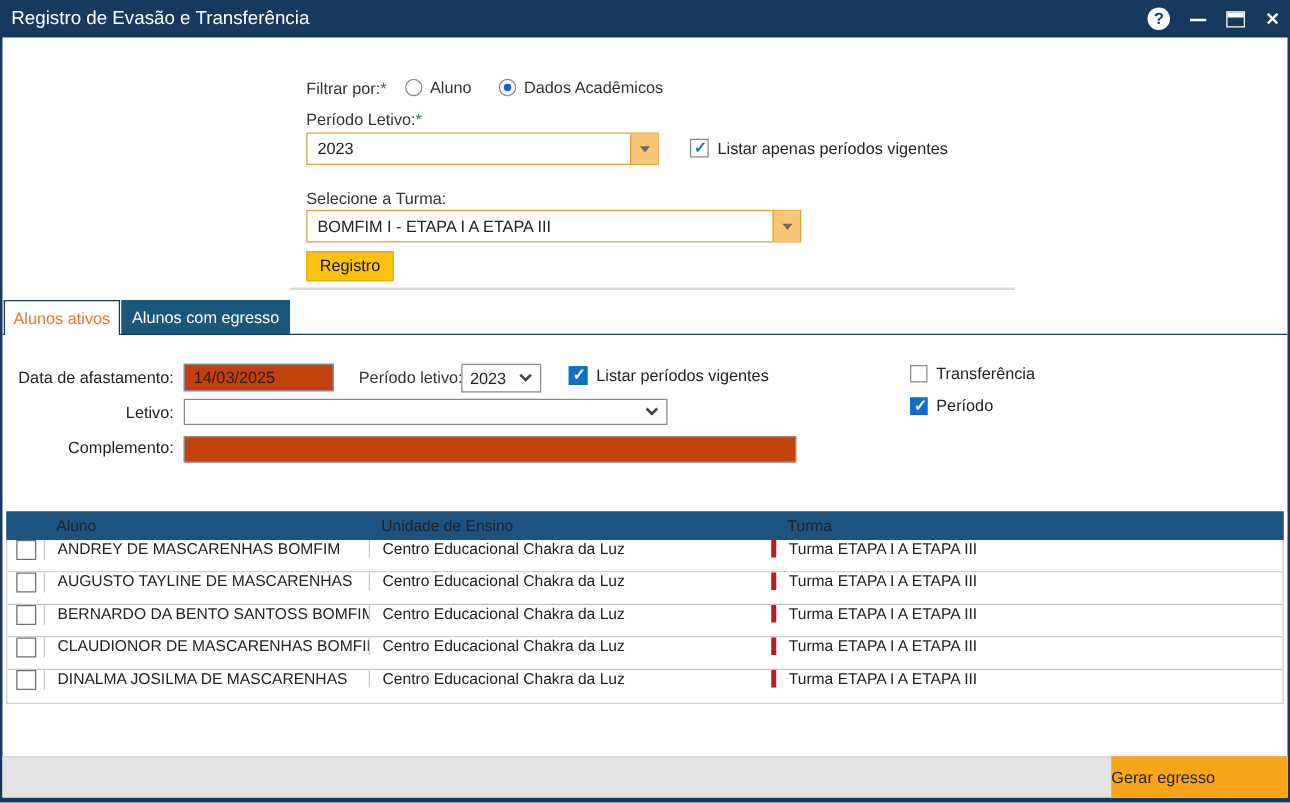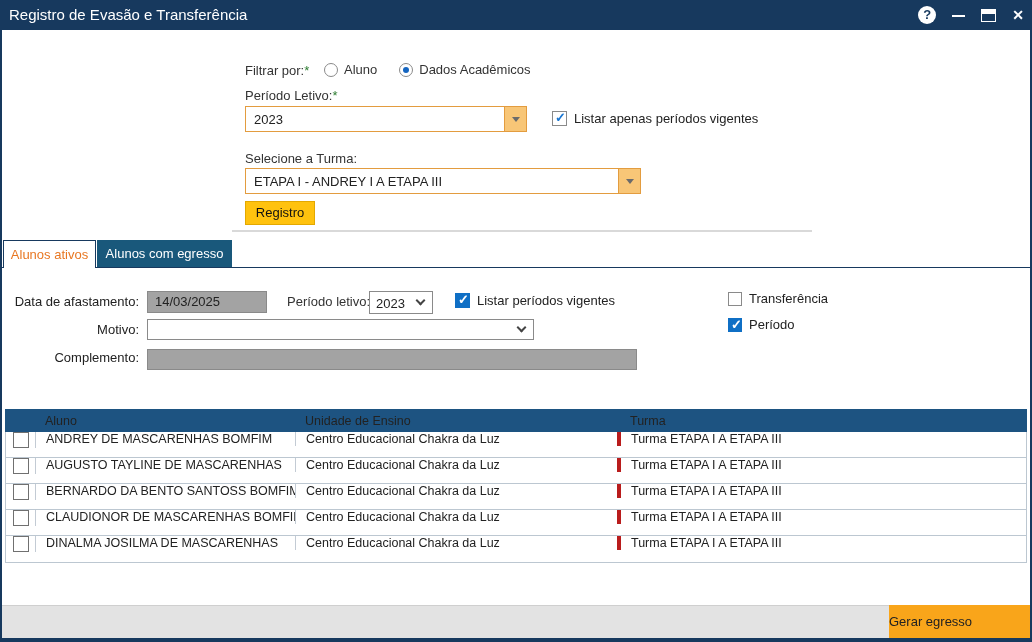--- a/index.html
+++ b/index.html
@@ -48,21 +48,21 @@
   .divider { position:absolute; left:230px; top:200px; width:580px; height:2px; background:#d9d9d9; }
 
   
   .tab { position:absolute; top:210px; height:28px; font-size:13px; text-align:center; line-height:27px; cursor:default; }
   .tab.active { left:1px; width:93px; background:#fff; color:#E87722; border:1px solid #17395E; border-bottom:none; z-index:3; }
   .tab.inactive { left:95px; width:135px; background:#19587B; color:#fff; z-index:1; }
   .panel-line { position:absolute; left:0; right:0; top:237px; height:1px; background:#17395E; z-index:2; }
 
   
   .rlabel { position:absolute; left:0; width:137px; text-align:right; font-size:13px; color:#222; white-space:nowrap; }
-  .tinput { position:absolute; border:1px solid #8a8a8a; background:#a3a3a3; font-size:13px; color:#222; padding:0 7px; line-height:20px; white-space:nowrap; overflow:hidden; }
+  .tinput { position:absolute; border:1px solid #8a8a8a; background:#c2410c; font-size:13px; color:#222; padding:0 7px; line-height:20px; white-space:nowrap; overflow:hidden; }
   .nselect { position:absolute; border:1px solid #8a8a8a; background:#fff; }
   .nselect .val { position:absolute; left:6px; top:50%; transform:translateY(-50%); font-size:13px; color:#222; }
   .chev { position:absolute; right:8px; top:50%; width:7px; height:7px; margin-top:-6px; border-right:2px solid #444; border-bottom:2px solid #444; transform:rotate(45deg); }
 
   
   .grid { position:absolute; left:3px; top:380px; width:1022px; border:1px solid #BCC7D1; border-top:none; }
   .grid-header { display:flex; height:23px; background:#1D5381; color:#fff; font-size:12.5px; align-items:center; margin:-1px; margin-bottom:0; }
   .grid-row { display:flex; height:26px; background:#fff; border-bottom:1px solid #BCC7D1; align-items:flex-start; }
   .grid-row:last-child { border-bottom:none; }
   .c-check { width:30px; flex:none; display:flex; align-items:center; justify-content:center; border-right:1px solid #C3CBD4; }
@@ -117,21 +117,21 @@
           <span class="tri-down"></span>
         </span>
     </div>
     <div class="cb-row" style="left:550px; top:81px;">
       <span class="cb tick-blue checked"></span>
       <span class="cb-label">Listar apenas períodos vigentes</span>
     </div>
 
     <div class="lbl" style="left:243px; top:121px;">Selecione a Turma:</div>
     <div class="combo" style="left:243px; top:138px; width:396px;">
-      <span class="val">ETAPA I - ANDREY I A ETAPA III</span>
+      <span class="val">BOMFIM I - ETAPA I A ETAPA III</span>
       <span class="btn">
           <span class="tri-down"></span>
         </span>
     </div>
 
     <div class="btn-recuperar">Registro</div>
     <div class="divider"></div>
 
     <div class="tab active">Alunos ativos</div>
     <div class="tab inactive">Alunos com egresso</div>
@@ -152,21 +152,21 @@
 
     <div class="cb-row" style="left:726px; top:261px;">
       <span class="cb" style="width:14px;height:14px;"></span>
       <span class="cb-label">Transferência</span>
     </div>
     <div class="cb-row" style="left:726px; top:287px;">
       <span class="cb checked" style="width:14px;height:14px;"></span>
       <span class="cb-label">Período</span>
     </div>
 
-    <div class="rlabel" style="top:292px;">Motivo:</div>
+    <div class="rlabel" style="top:292px;">Letivo:</div>
     <div class="nselect" style="left:145px; top:289px; width:387px; height:21px;">
       <span class="val"></span>
       <span class="chev"></span>
     </div>
 
     <div class="rlabel" style="top:320px;">Complemento:</div>
     <div class="tinput" style="left:145px; top:319px; width:490px; height:21px;"></div>
 
     <div class="grid">
       <div class="grid-header">

